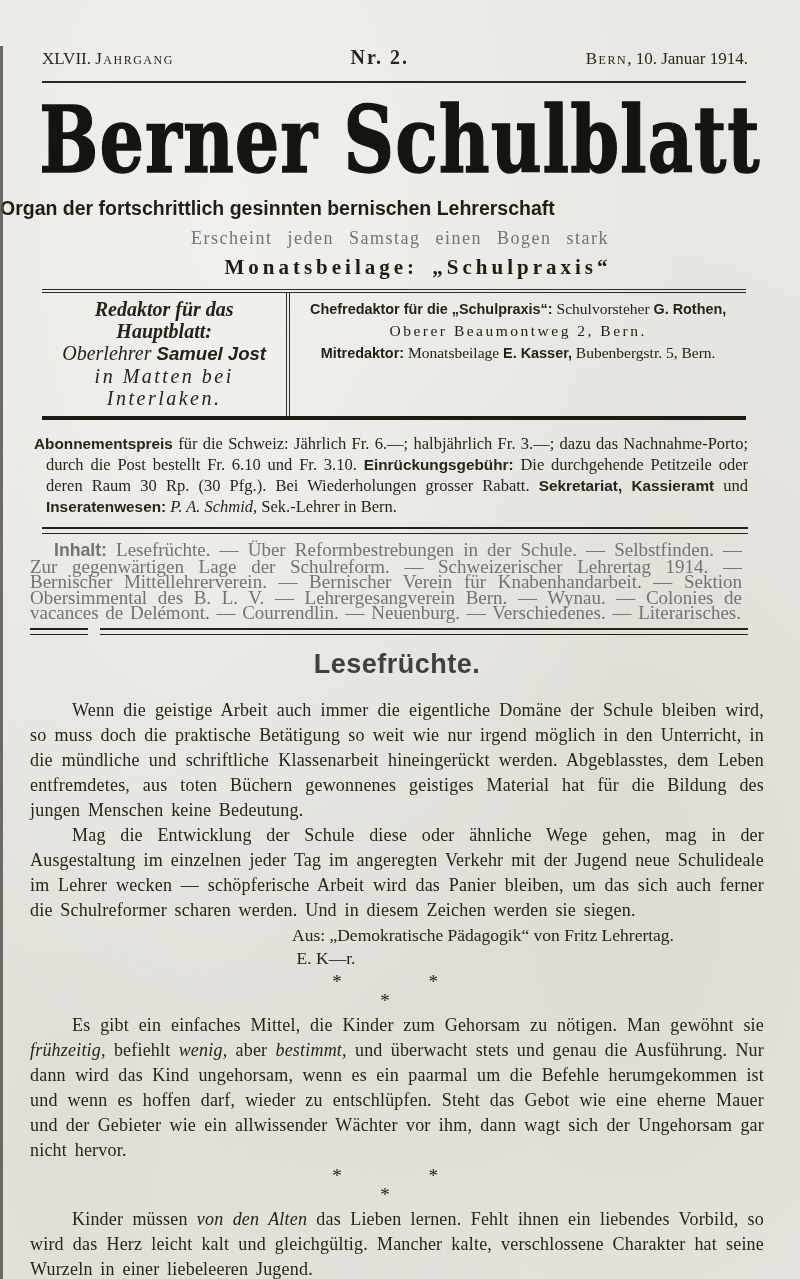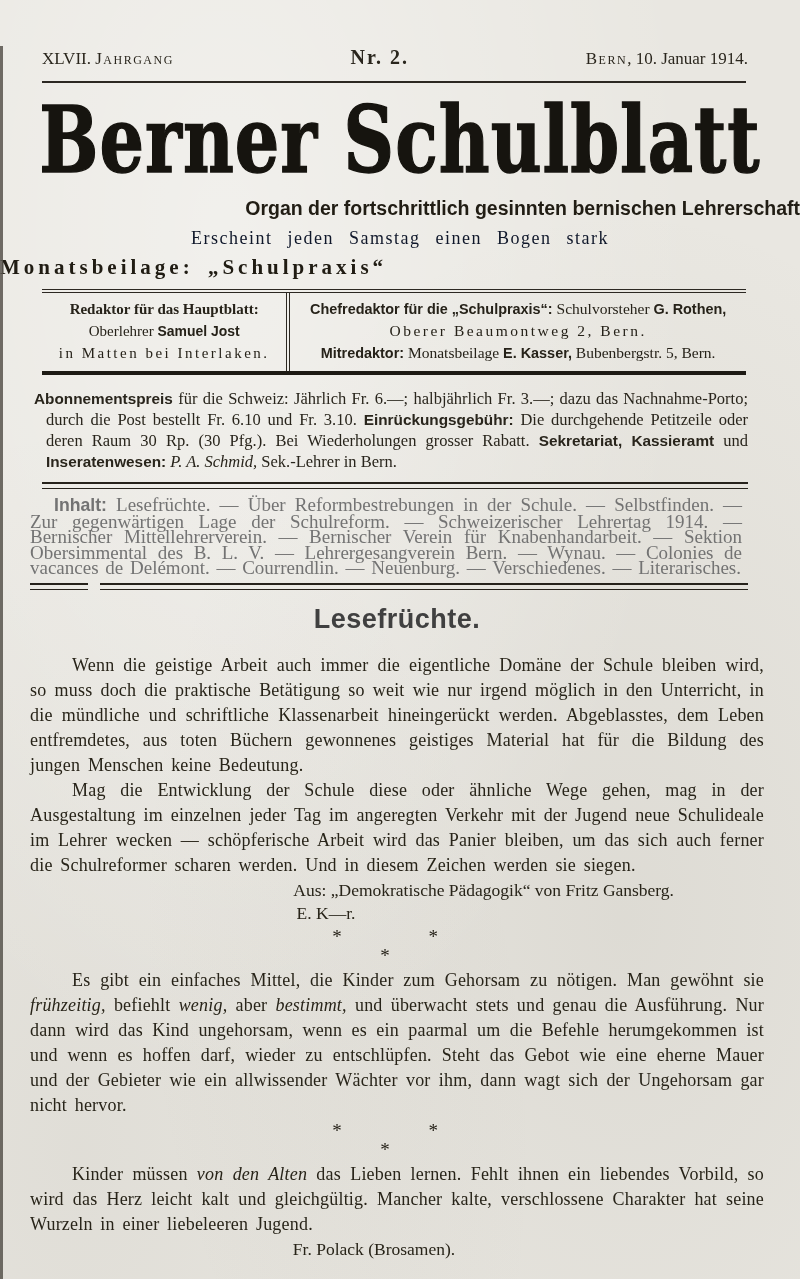--- a/index.html
+++ b/index.html
@@ -37,38 +37,38 @@
   .header-rule { border-top: 2px solid #2c2822; margin: 12px 54px 0 42px; }
 
   .masthead {
     margin: 10px 0 30px; text-align: center;
     font-family: "DejaVu Serif", serif; font-weight: bold;
     font-size: 70px; line-height: 74px; letter-spacing: 1px;
     color: #16140f; -webkit-text-stroke: 1.1px #16140f;
     transform: scaleY(1.30); transform-origin: center top;
   }
   .organ {
-    text-align: right; font-family: "Liberation Sans", sans-serif;
+    text-align: left; font-family: "Liberation Sans", sans-serif;
     font-weight: bold; font-size: 19.5px; margin: 0 0 0; color: #211d14;
   }
   .frequency {
     text-align: center; font-size: 18px; letter-spacing: 1.5px;
-    word-spacing: 9px; margin-top: 8px; color: #0f172a;
+    word-spacing: 9px; margin-top: 8px; color: #737373;
   }
   .supplement {
-    font-weight: bold; font-size: 21px;
-    letter-spacing: 4px; word-spacing: 5px; margin-top: 6px; color: #201c13;
+    text-align: center; font-weight: bold; font-size: 21px;
+    letter-spacing: 4px; word-spacing: 5px; margin-top: 6px; color: #201c13; padding-left: 36px;
   }
 
   .editors {
     display: flex; margin: 9px 54px 0 42px;
     border-top: 4px double #2c2822; border-bottom: 4px solid #1d1a14;
   }
   .editors-col { padding: 5px 6px 7px; text-align: center; line-height: 22px; }
-  .editors-col.left  { width: 33%; border-right: 4px double #2c2822; font-size: 15px; }
+  .editors-col.left  { width: 33%; border-right: 4px double #2c2822; font-size: 20px; font-style: italic; }
   .editors-col.right { flex: 1; font-size: 15.5px; }
 
   .subscription {
     margin: 13px 52px 0 34px; font-size: 16.5px; line-height: 21px;
     text-align: justify; padding-left: 12px; text-indent: -12px; color: #29251c;
   }
   .rule-double { margin: 10px 52px 0 42px; height: 4px;
     border-top: 2px solid #26221b; border-bottom: 1px solid #26221b; }
   .toc {
     margin: 8px 58px 4px 30px; font-size: 19px; line-height: 15.5px;
@@ -143,21 +143,21 @@
     <div class="short"></div>
     <div class="long"></div>
   </div>
 
   <article class="article">
     <h2 class="article-title">Lesefrüchte.</h2>
 
     <p class="body-p">Wenn die geistige Arbeit auch immer die eigentliche Domäne der Schule bleiben wird, so muss doch die praktische Betätigung so weit wie nur irgend möglich in den Unterricht, in die mündliche und schriftliche Klassenarbeit hineingerückt werden. Abgeblasstes, dem Leben entfremdetes, aus toten Büchern gewonnenes geistiges Material hat für die Bildung des jungen Menschen keine Bedeutung.</p>
     <p class="body-p">Mag die Entwicklung der Schule diese oder ähnliche Wege gehen, mag in der Ausgestaltung im einzelnen jeder Tag im angeregten Verkehr mit der Jugend neue Schulideale im Lehrer wecken — schöpferische Arbeit wird das Panier bleiben, um das sich auch ferner die Schulreformer scharen werden. Und in diesem Zeichen werden sie siegen.</p>
 
-    <div class="source-line">Aus: „Demokratische Pädagogik“ von Fritz Gansberg.</div>
+    <div class="source-line">Aus: „Demokratische Pädagogik“ von Fritz Lehrertag.</div>
     <div class="sig-line">E. K—r.</div>
 
     <div class="dinkus">
       <span class="row1">* *</span>
       <span class="row2">*</span>
     </div>
 
     <p class="body-p"><span class="seg-n">Es gibt ein einfaches Mittel, die Kinder zum Gehorsam zu nötigen. Man gewöhnt sie </span><span class="seg-i">frühzeitig,</span><span class="seg-n"> befiehlt </span><span class="seg-i">wenig,</span><span class="seg-n"> aber </span><span class="seg-i">bestimmt,</span><span class="seg-n"> und überwacht stets und genau die Ausführung. Nur dann wird das Kind ungehorsam, wenn es ein paarmal um die Befehle herumgekommen ist und wenn es hoffen darf, wieder zu entschlüpfen. Steht das Gebot wie eine eherne Mauer und der Gebieter wie ein allwissender Wächter vor ihm, dann wagt sich der Ungehorsam gar nicht hervor.</span></p>
 
     <div class="dinkus">

